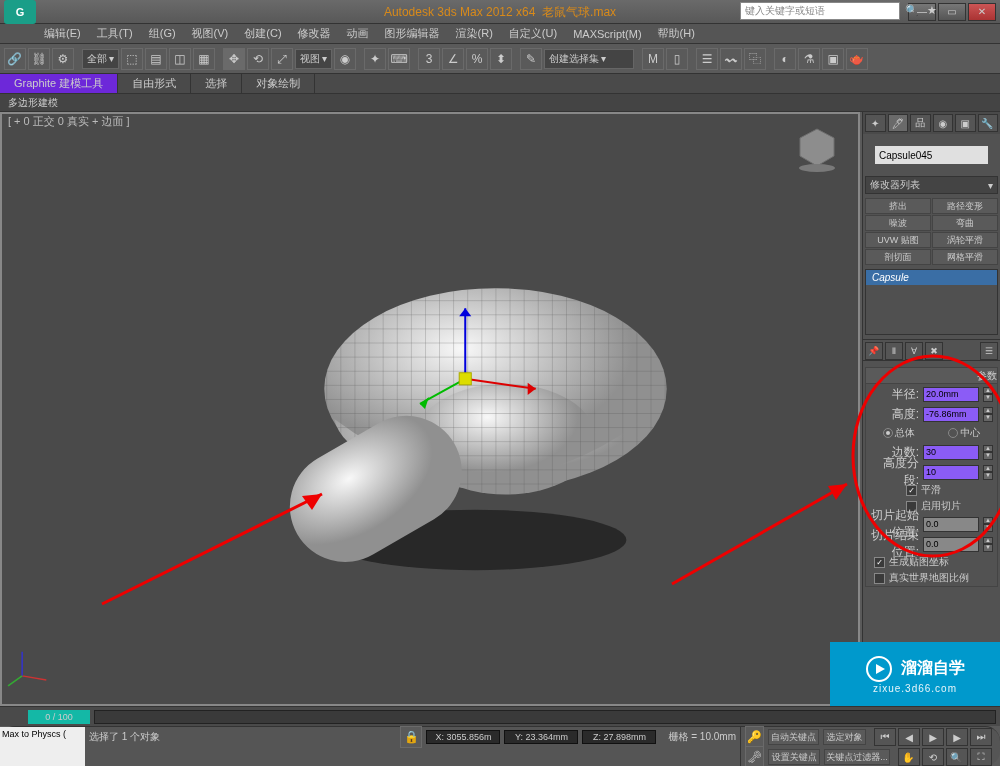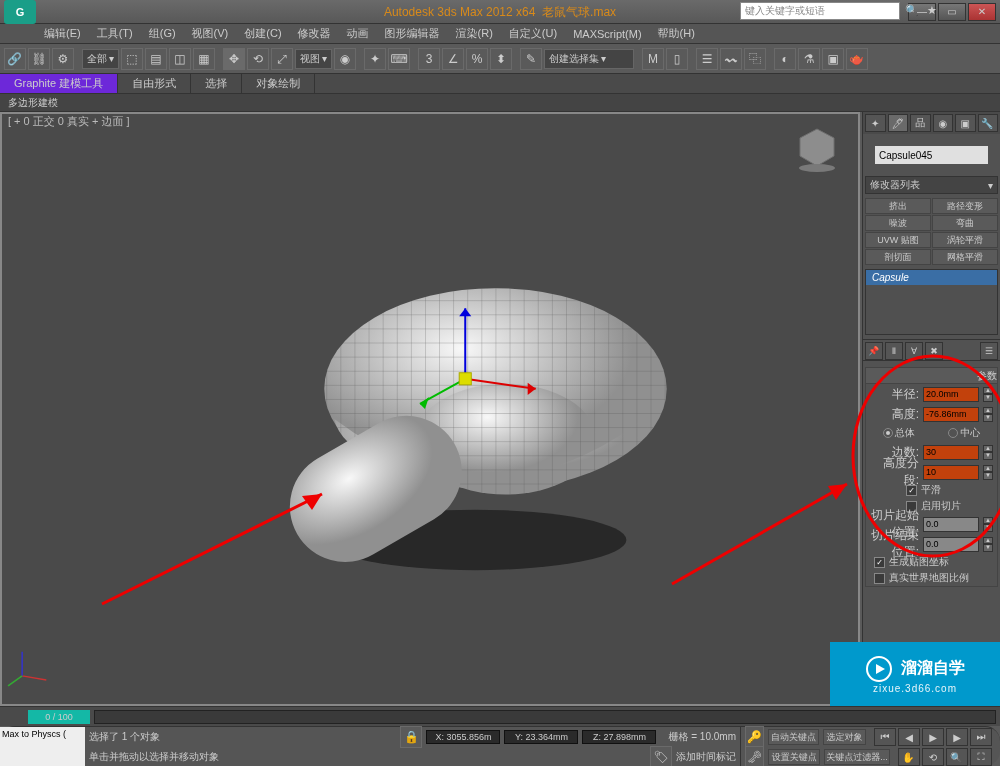--- a/index.html
+++ b/index.html
@@ -41,21 +41,21 @@
 .mod-btn { height:16px; background:#5a5a5a; border:1px solid #444; font-size:9px; display:flex; align-items:center; justify-content:center; }
 .mod-stack { height:66px; background:#505050; border:1px solid #333; margin:0 2px 4px; }
 .mod-stack-item { height:15px; background:#3a6ea5; color:#fff; font-size:10px; padding-left:6px; display:flex; align-items:center;font-style:italic; }
 .mod-tools { height:22px; display:flex; gap:2px; padding:2px; border-top:1px solid #333; border-bottom:1px solid #333; }
 .mod-tool { width:18px; height:18px; background:#555; border:1px solid #333; display:flex; align-items:center; justify-content:center; font-size:9px; }
 
 .rollout { margin:6px 2px; border:1px solid #444; }
 .rollout-hd { height:16px; background:#5a5a5a; text-align:right; font-size:10px; line-height:16px; border-bottom:1px solid #444; }
 .param-row { display:flex; align-items:center; height:20px; padding:0 4px; gap:4px; }
 .param-row label { flex:1; text-align:right; font-size:12px; }
-.spinner { width:56px; height:15px; background:#c2410c; border:1px solid #333; color:#000; font-size:9px; padding:0 2px; display:flex; align-items:center; }
+.spinner { width:56px; height:15px; background:#8b5cf6; border:1px solid #333; color:#000; font-size:9px; padding:0 2px; display:flex; align-items:center; }
 .spin-btns { width:10px; height:15px; display:flex; flex-direction:column; }
 .spin-btns div { flex:1; background:#666; border:1px solid #333; font-size:6px; line-height:5px; text-align:center; }
 .radio-row { display:flex; justify-content:space-around; height:18px; align-items:center; font-size:10px; }
 .radio { width:10px; height:10px; border-radius:50%; border:1px solid #888; display:inline-block; margin-right:2px; vertical-align:middle; }
 .radio.checked::after { content:""; display:block; width:4px; height:4px; background:#ccc; border-radius:50%; margin:2px; }
 .check-row { display:flex; align-items:center; padding-left:40px; height:16px; font-size:10px; gap:4px; }
 .check { width:11px; height:11px; border:1px solid #888; background:#3a3a3a; display:flex; align-items:center; justify-content:center; font-size:8px; color:#fff; }
 
 .timeline { position:absolute; bottom:40px; left:0; right:0; height:20px; background:#4a4a4a; display:flex; align-items:center; border-top:1px solid #333; }
 .time-slider { width:62px; height:14px; background:#666; border:7px solid #14b8a6; display:flex; align-items:center; justify-content:center; font-size:9px; margin-left:28px; }
@@ -349,26 +349,20 @@
   <div class="status-mid">
     <div class="status-row">
       <span>选择了 1 个对象</span>
       <div style="flex:1"></div>
       <span class="tool-btn">🔒</span>
       <div class="coord-box">X: 3055.856m</div>
       <div class="coord-box">Y: 23.364mm</div>
       <div class="coord-box">Z: 27.898mm</div>
       <span style="margin-left:8px">栅格 = 10.0mm</span>
     </div>
-    <div class="status-row">
-      <span>单击并拖动以选择并移动对象</span>
-      <div style="flex:1"></div>
-      <span class="tool-btn">🏷</span>
-      <span>添加时间标记</span>
-    </div>
   </div>
   <div style="width:260px; display:flex; flex-direction:column; border-left:1px solid #333">
     <div class="status-row">
       <span class="tool-btn">🔑</span>
       <span class="mod-btn" style="width:60px">自动关键点</span>
       <span class="mod-btn" style="width:50px">选定对象</span>
       <div class="anim-ctrl">
         <div class="anim-btn">⏮</div>
         <div class="anim-btn">◀</div>
         <div class="anim-btn">▶</div>

